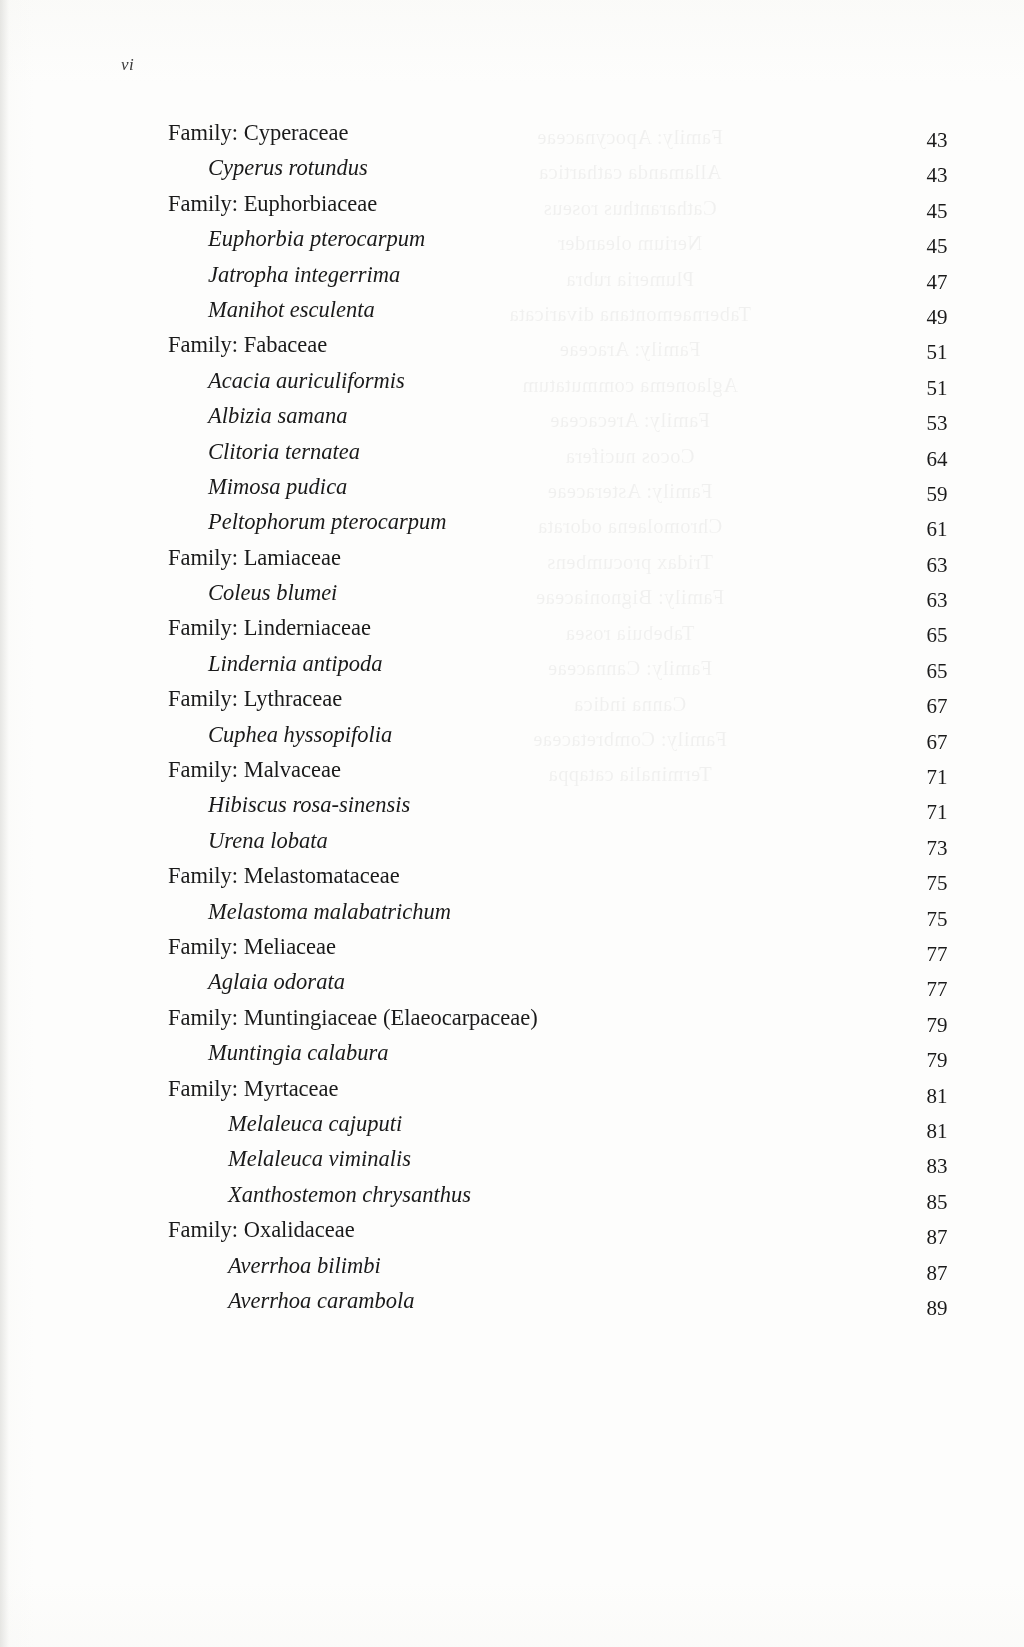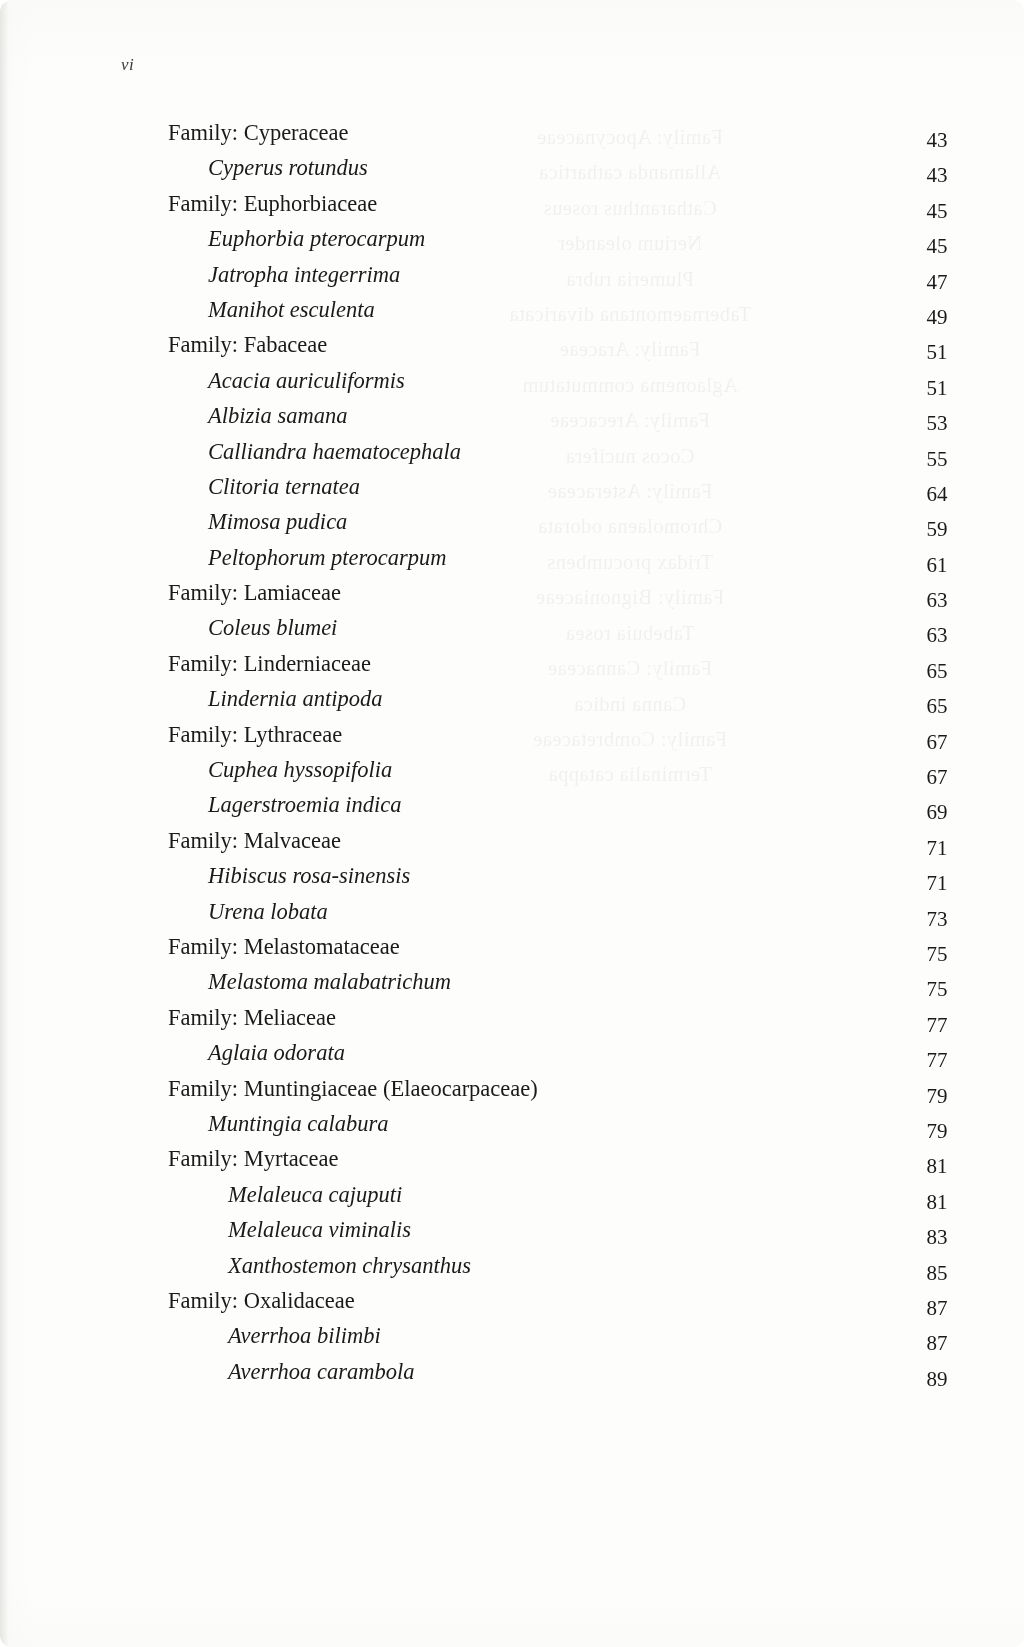--- a/index.html
+++ b/index.html
@@ -9,21 +9,20 @@
   }
 
   .page {
     position: relative;
     width: 1024px;
     height: 1647px;
     background: #fdfdfc;
     overflow: hidden;
     font-family: "Liberation Serif", "DejaVu Serif", serif;
     color: #1a1a1a;
-    border-radius: 12px;
   }
 
   
   .paper-tone {
     position: absolute;
     inset: 0;
     background:
       linear-gradient(90deg, rgba(212,212,208,0.55) 0px, rgba(246,246,243,0.25) 9px, rgba(255,255,255,0) 34px),
       linear-gradient(180deg, rgba(250,250,248,0.9) 0%, rgba(255,255,255,0) 5%),
       linear-gradient(0deg, rgba(250,250,248,0.8) 0%, rgba(255,255,255,0) 4%),
@@ -168,24 +167,20 @@
       </div>
       <div class="toc-row lvl-species">
         <span class="entry-label">Acacia auriculiformis</span>
         <span class="page-number">51</span>
       </div>
       <div class="toc-row lvl-species">
         <span class="entry-label">Albizia samana</span>
         <span class="page-number">53</span>
       </div>
       <div class="toc-row lvl-species">
-        <span class="entry-label">Calliandra haematocephala</span>
-        <span class="page-number">55</span>
-      </div>
-      <div class="toc-row lvl-species">
         <span class="entry-label">Clitoria ternatea</span>
         <span class="page-number">64</span>
       </div>
       <div class="toc-row lvl-species">
         <span class="entry-label">Mimosa pudica</span>
         <span class="page-number">59</span>
       </div>
       <div class="toc-row lvl-species">
         <span class="entry-label">Peltophorum pterocarpum</span>
         <span class="page-number">61</span>
@@ -207,24 +202,20 @@
         <span class="page-number">65</span>
       </div>
       <div class="toc-row lvl-family">
         <span class="entry-label">Family: Lythraceae</span>
         <span class="page-number">67</span>
       </div>
       <div class="toc-row lvl-species">
         <span class="entry-label">Cuphea hyssopifolia</span>
         <span class="page-number">67</span>
       </div>
-      <div class="toc-row lvl-species">
-        <span class="entry-label">Lagerstroemia indica</span>
-        <span class="page-number">69</span>
-      </div>
       <div class="toc-row lvl-family">
         <span class="entry-label">Family: Malvaceae</span>
         <span class="page-number">71</span>
       </div>
       <div class="toc-row lvl-species">
         <span class="entry-label">Hibiscus rosa-sinensis</span>
         <span class="page-number">71</span>
       </div>
       <div class="toc-row lvl-species">
         <span class="entry-label">Urena lobata</span>

